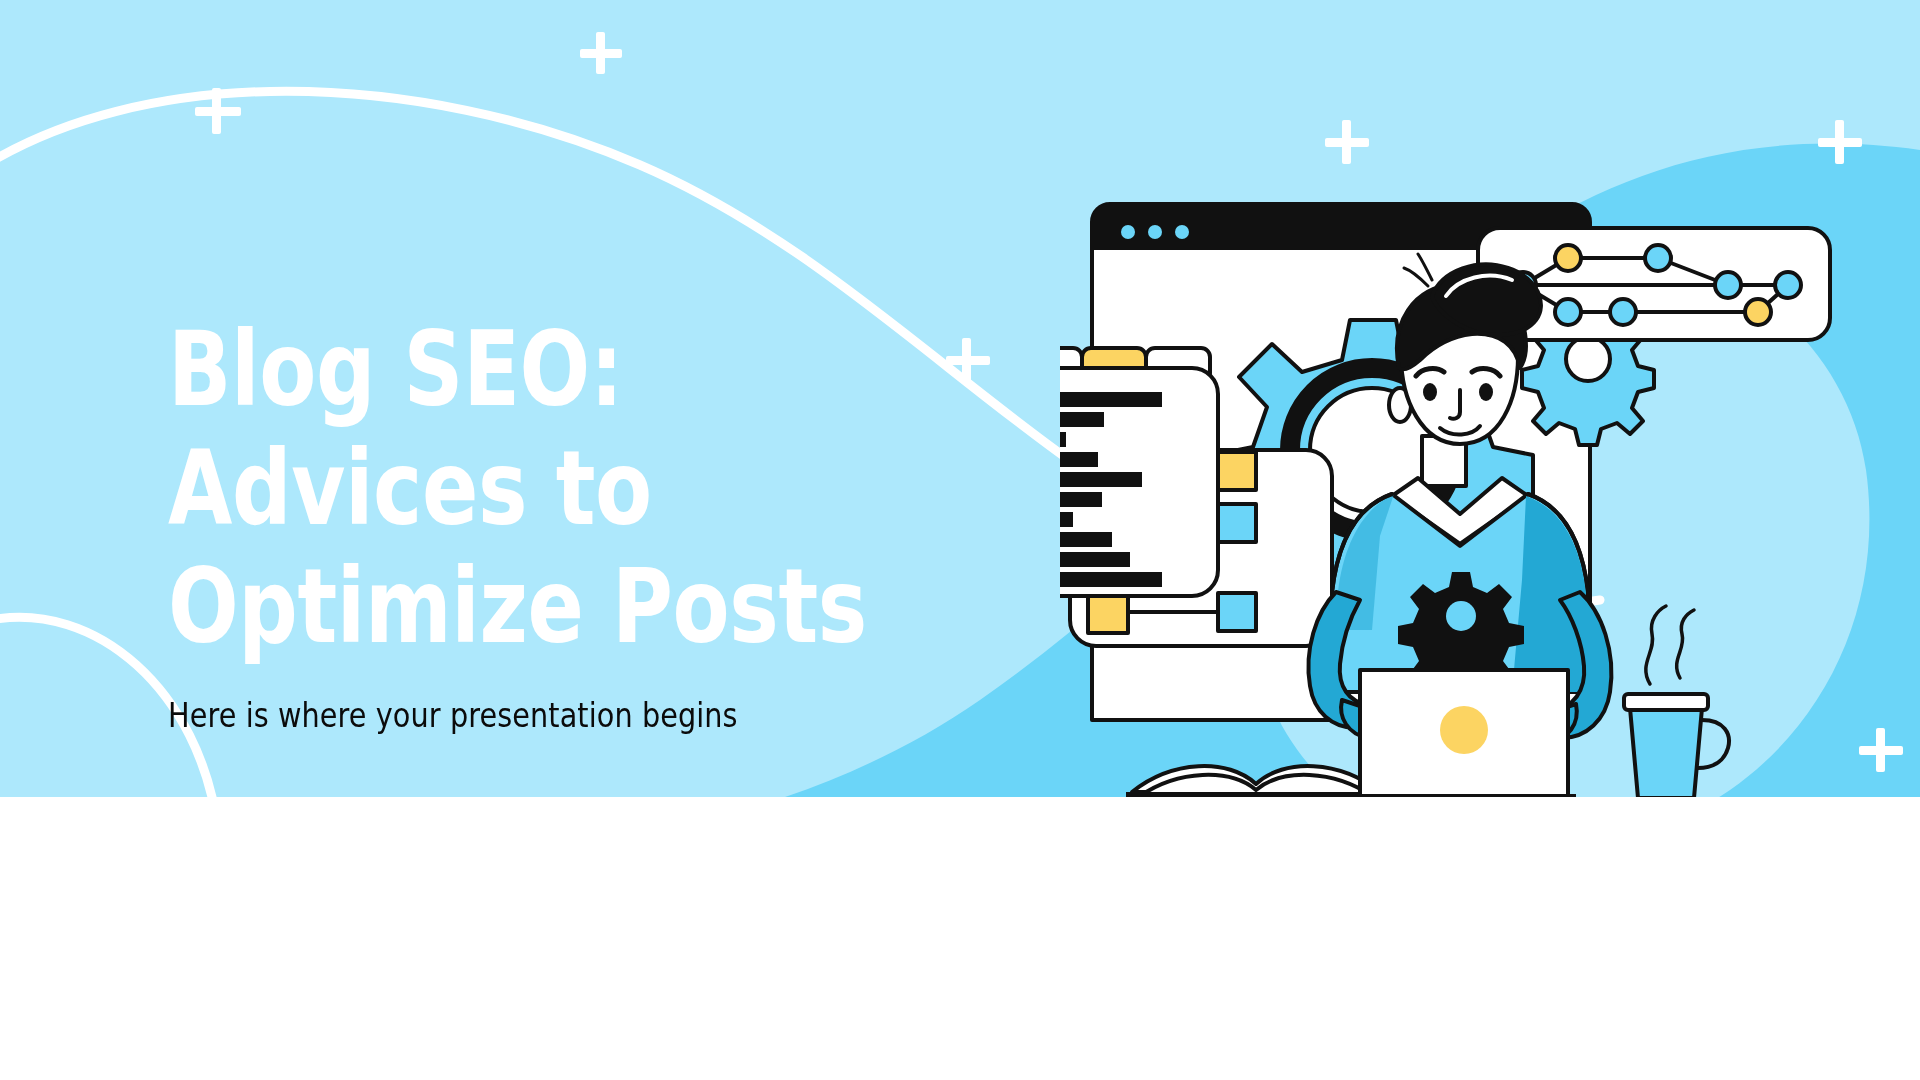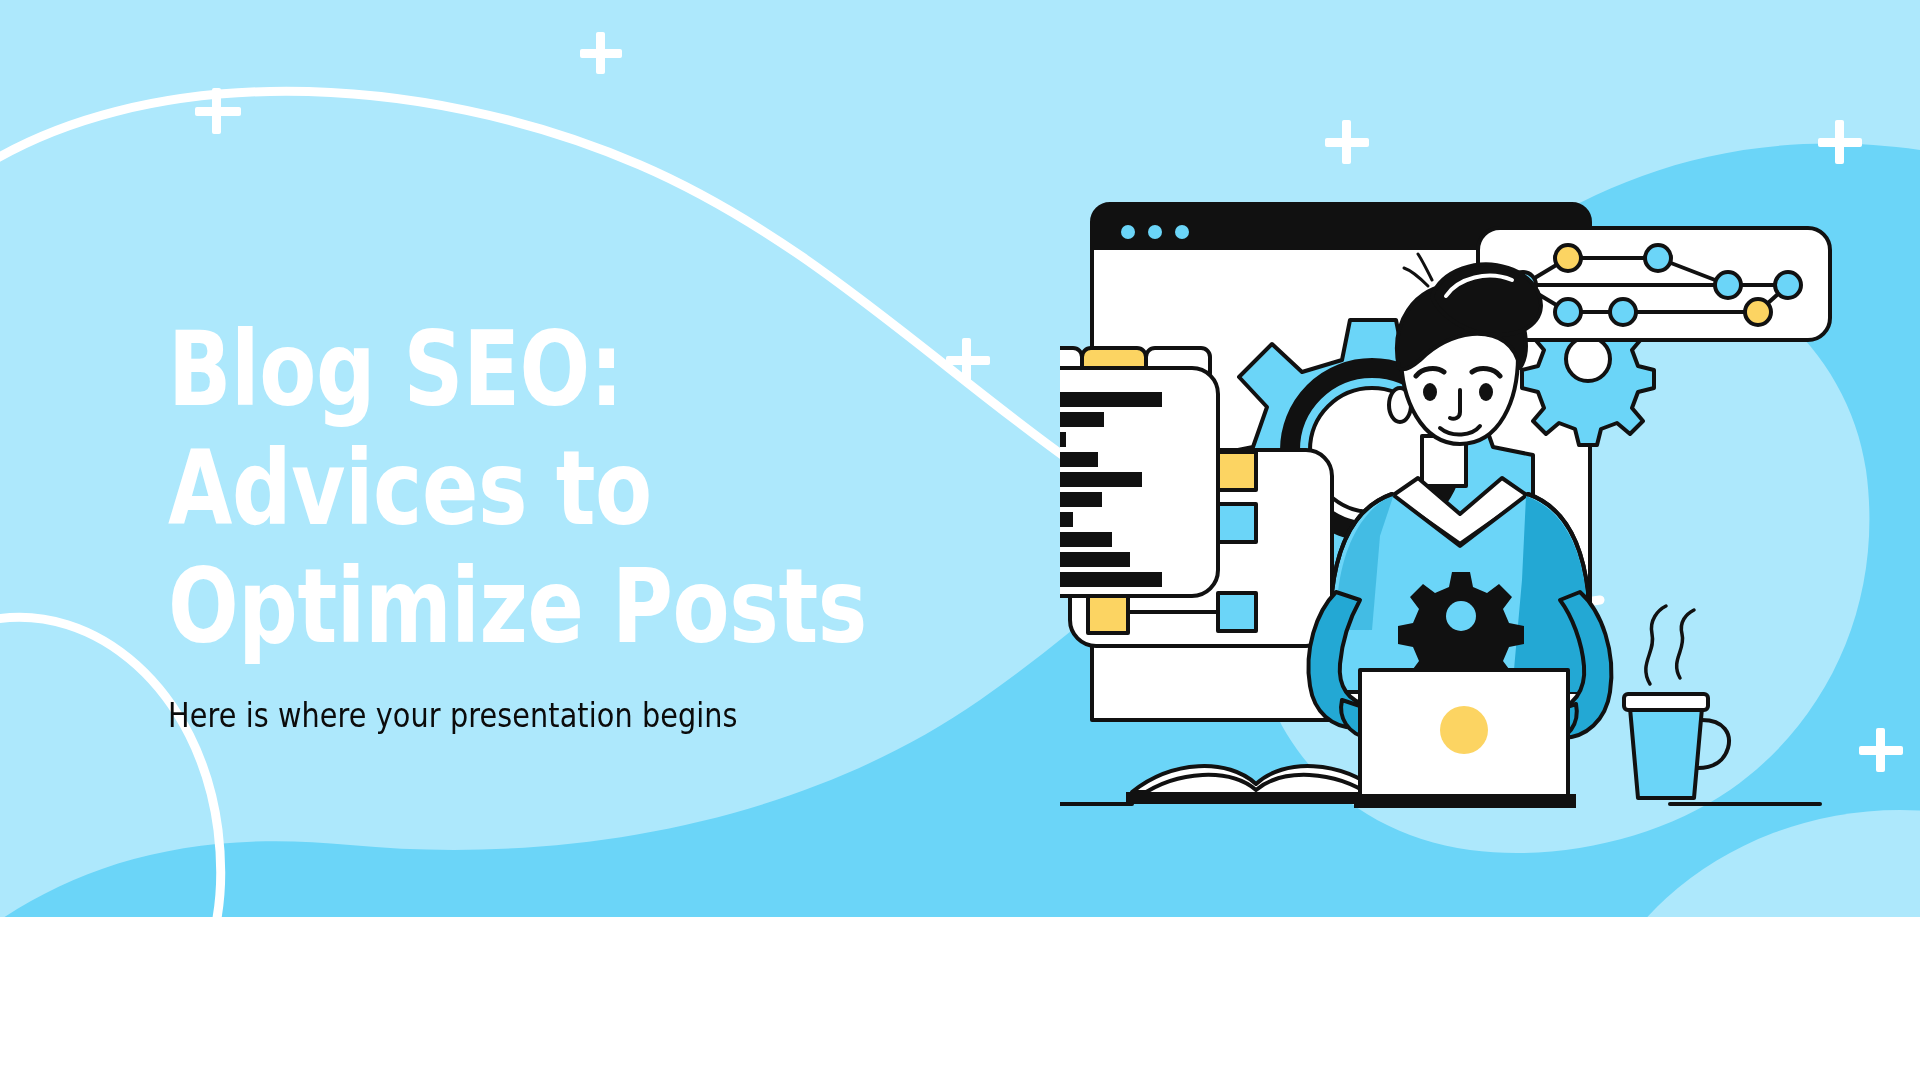--- a/index.html
+++ b/index.html
@@ -3,21 +3,21 @@
 <meta charset="utf-8">
 <style>
   * { box-sizing: border-box; margin: 0; padding: 0; }
   html, body {
     width: 1920px; height: 1080px;
     overflow: hidden;
     font-family: "Liberation Sans", sans-serif;
   }
   #slide {
     position: relative;
-    width: 1920px; height: 917px;
+    width: 1920px; height: 797px;
     background: #6BD5F8;
     overflow: hidden;
     text-decoration: underline;
   }
   #bg-layer {
     position: absolute;
     inset: 0;
     width: 1920px; height: 1080px;
   }
   #illustration {

